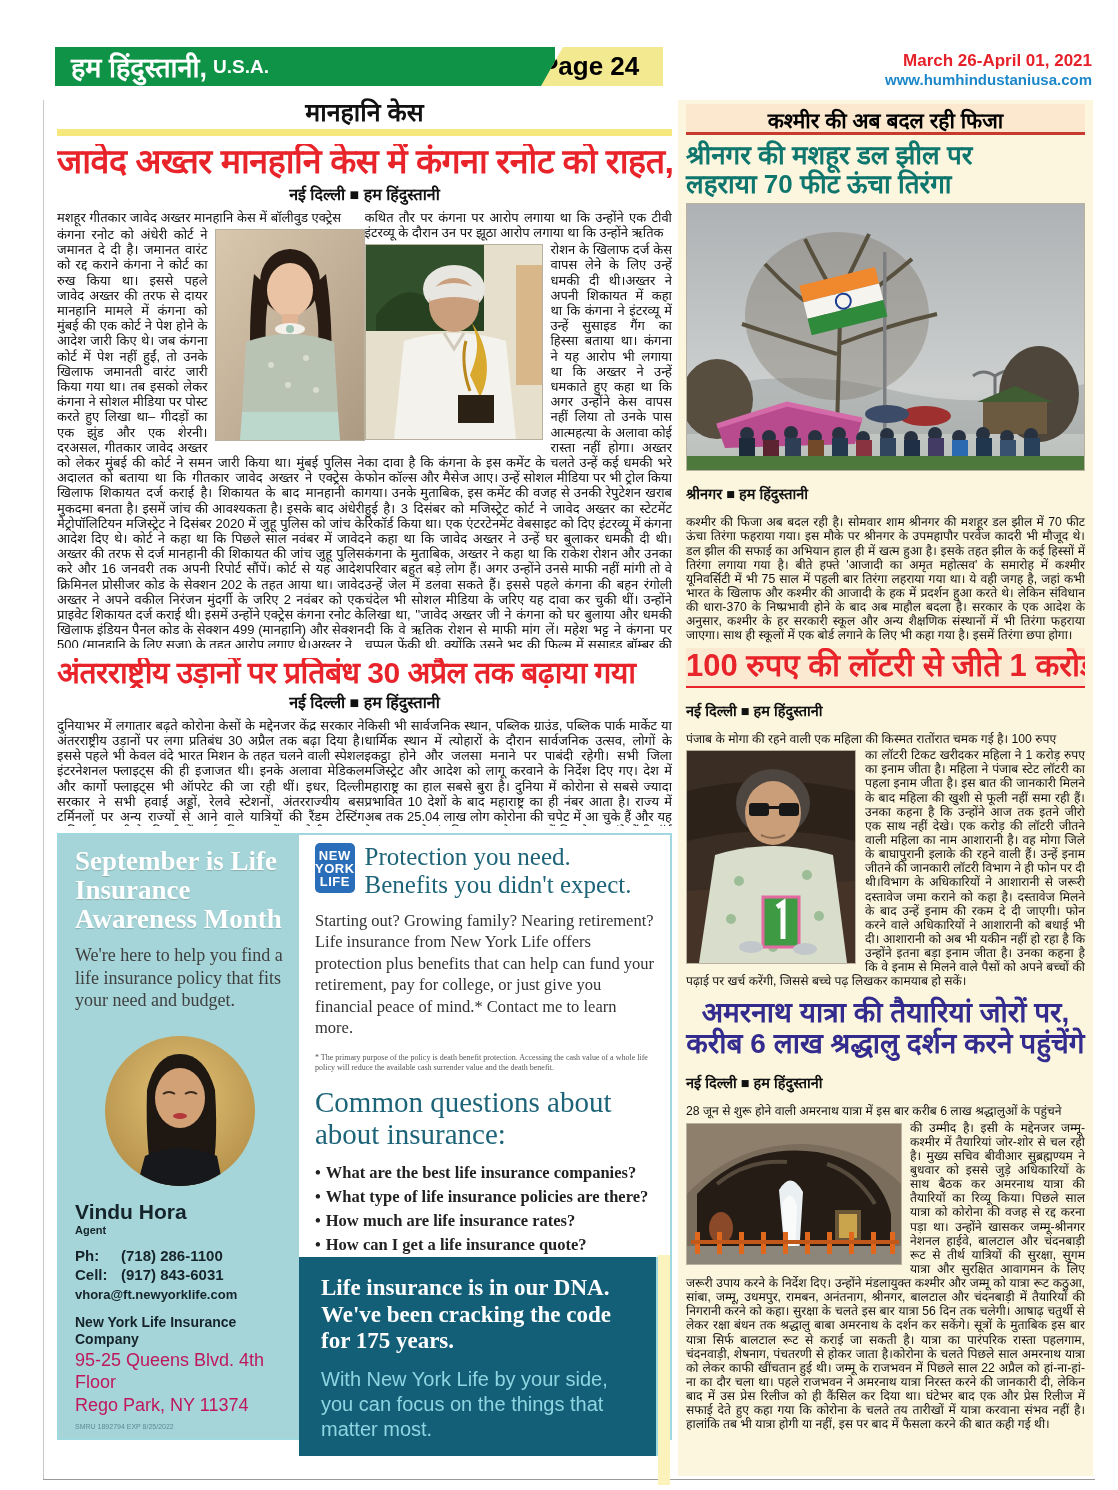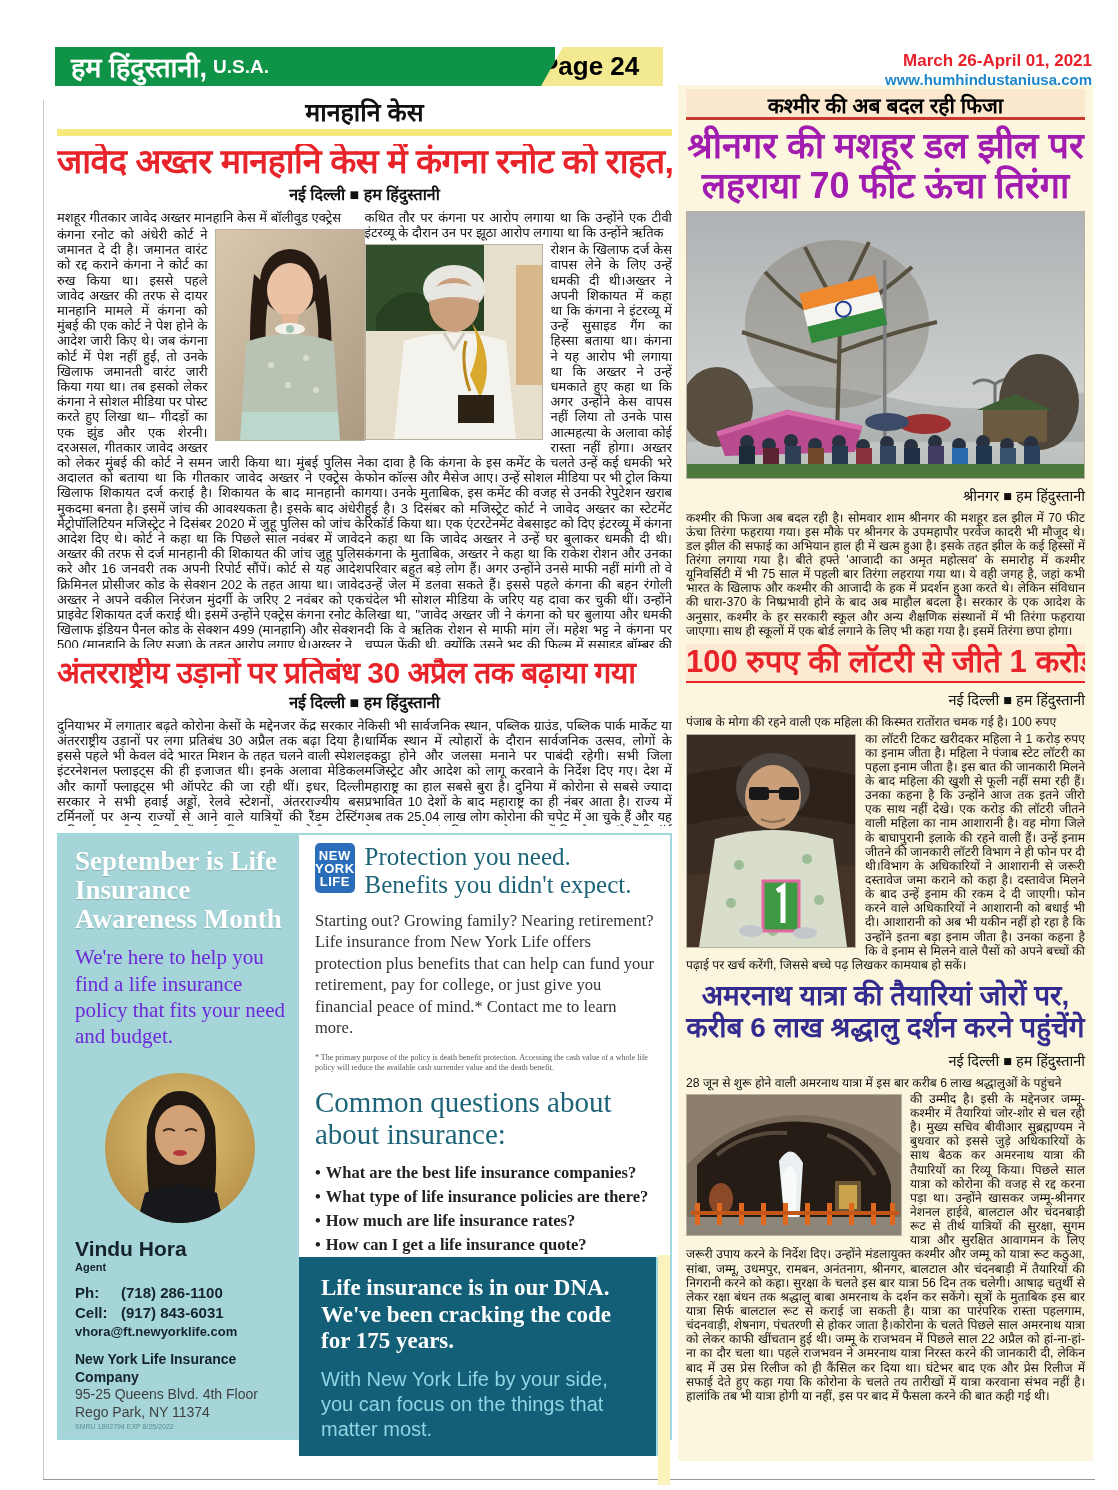--- a/index.html
+++ b/index.html
@@ -38,31 +38,31 @@
           letter-spacing:-0.5px;margin:10px 0 2px 0;white-space:nowrap;overflow:hidden;}
   .art2 .col{height:108px;}
 
   
   .ad{position:absolute;left:57px;top:833px;width:615px;height:607px;display:flex;
       border:2px solid #9fd8de;box-sizing:border-box;background:#fff;}
   .ad-left{width:240px;background:#a5d5d8;box-sizing:border-box;padding:12px 14px 8px 16px;
            display:flex;flex-direction:column;}
   .ad-left h1{font-family:"Liberation Serif", serif;color:#ffffff;font-size:27px;line-height:1.08;
               margin:0;font-weight:700;text-shadow:0 1px 1px rgba(0,0,0,.18);}
-  .ad-left .lead{font-family:"Liberation Serif", serif;color:#6d28d9;font-size:21px;line-height:1.25;
+  .ad-left .lead{font-family:"Liberation Serif", serif;color:#404040;font-size:18px;line-height:1.25;
               margin-top:10px;}
   .agent-photo{width:150px;height:150px;border-radius:50%;overflow:hidden;margin:24px auto 14px auto;
               display:block;}
   .agent-name{font-size:21px;font-weight:800;color:#15232b;}
   .agent-role{font-size:11px;font-weight:700;color:#15232b;margin-bottom:10px;}
   .contact-row{display:flex;font-size:15px;font-weight:800;color:#15232b;line-height:1.3;}
   .contact-row .lbl{width:46px;}
   .agent-email{font-size:13px;font-weight:800;color:#15232b;margin-top:2px;}
   .agent-co{font-size:14px;font-weight:800;color:#15232b;margin-top:12px;line-height:1.25;}
-  .agent-addr{font-size:14px;font-weight:400;color:#404040;line-height:1.25;}
+  .agent-addr{font-size:18px;font-weight:400;color:#be185d;line-height:1.25;}
   .ad-legal{margin-top:auto;font-size:7px;color:#5d8d93;}
   .ad-right{flex:1;display:flex;flex-direction:column;box-sizing:border-box;padding:0;}
   .ad-right-inner{padding:8px 12px 0 16px;}
   .logo-row{display:flex;align-items:flex-start;gap:10px;}
   .nyl-logo{width:56px;height:50px;background:#2a6db8;border-radius:5px;color:#fff;
             display:flex;flex-direction:column;align-items:center;justify-content:center;
             font-weight:800;font-size:13px;line-height:1.0;letter-spacing:0.5px;transform-origin:left top;}
   .headline-teal{font-family:"Liberation Serif", serif;color:#1d6478;font-size:25px;line-height:1.1;}
   .ad-par{font-family:"Liberation Serif", serif;color:#333;font-size:16.5px;line-height:1.3;margin-top:12px;}
   .ad-foot{font-family:"Liberation Serif", serif;color:#555;font-size:8px;line-height:1.3;margin-top:14px;}
@@ -72,27 +72,27 @@
   .qlist li{font-family:"Liberation Serif", serif;font-size:16.5px;font-weight:700;color:#222;
             line-height:1.45;}
   .qlist li::before{content:"\2022";margin-right:5px;}
   .ad-dark{margin-top:auto;background:#145f78;padding:18px 20px 14px 22px;height:226px;box-sizing:border-box;
            margin-right:12px;border-right:2px solid #9fd8de;position:relative;}
   .ad-dark .dna{font-family:"Liberation Serif", serif;color:#fff;font-size:23px;line-height:1.16;font-weight:700;}
   .ad-dark .side{color:#8ed5e2;font-size:20px;line-height:1.25;margin-top:12px;}
   .ad-yellow-stripe{position:absolute;right:-14px;top:-2px;width:12px;height:230px;background:#fbf2bc;}
 
   
-  .rightzone{position:absolute;left:678px;top:85px;width:415px;height:1376px;background:#fcf6de;
+  .rightzone{position:absolute;left:678px;top:100px;width:415px;height:1376px;background:#fcf6de;
              box-sizing:border-box;padding:4px 8px;overflow:hidden;}
   .kicker2{background:#fbe8cf;border-bottom:3px solid #c73b2f;text-align:center;padding-top:2px;height:26px;}
   .kicker2 span{font-size:21px;font-weight:800;color:#000;}
-  .h-indigo{color:#a21caf;font-weight:800;text-align:center;font-size:36px;line-height:1.12;margin:6px 0 4px 0;}
+  .h-indigo{color:#0f766e;font-weight:800;font-size:26px;line-height:1.12;margin:6px 0 4px 0;}
   .ph-flag{width:397px;height:266px;margin:2px auto;}
-  .byline-sm{text-align:right;font-weight:400;font-size:14.5px;margin:6px 0;}
+  .byline-sm{text-align:left;font-weight:700;font-size:14.5px;margin:12px 0;}
   .body-sm{font-size:12.2px;line-height:1.16;text-align:justify;}
   .h-lottery{background:#fce9d2;border-bottom:2px solid #e8232a;color:#e8232a;font-weight:800;
              text-align:center;font-size:31px;line-height:1.05;margin-top:6px;padding:2px 0 3px 0;
              white-space:nowrap;overflow:hidden;}
   .ph-lottery{float:left;width:168px;height:212px;margin:2px 9px 3px 0;}
   .h-violet{color:#332c8e;font-weight:800;text-align:center;font-size:28px;line-height:1.14;margin:8px 0 2px 0;}
   .ph-cave{float:left;width:214px;height:140px;margin:2px 8px 2px 0;}
 </style>
 </head>
 <body>

